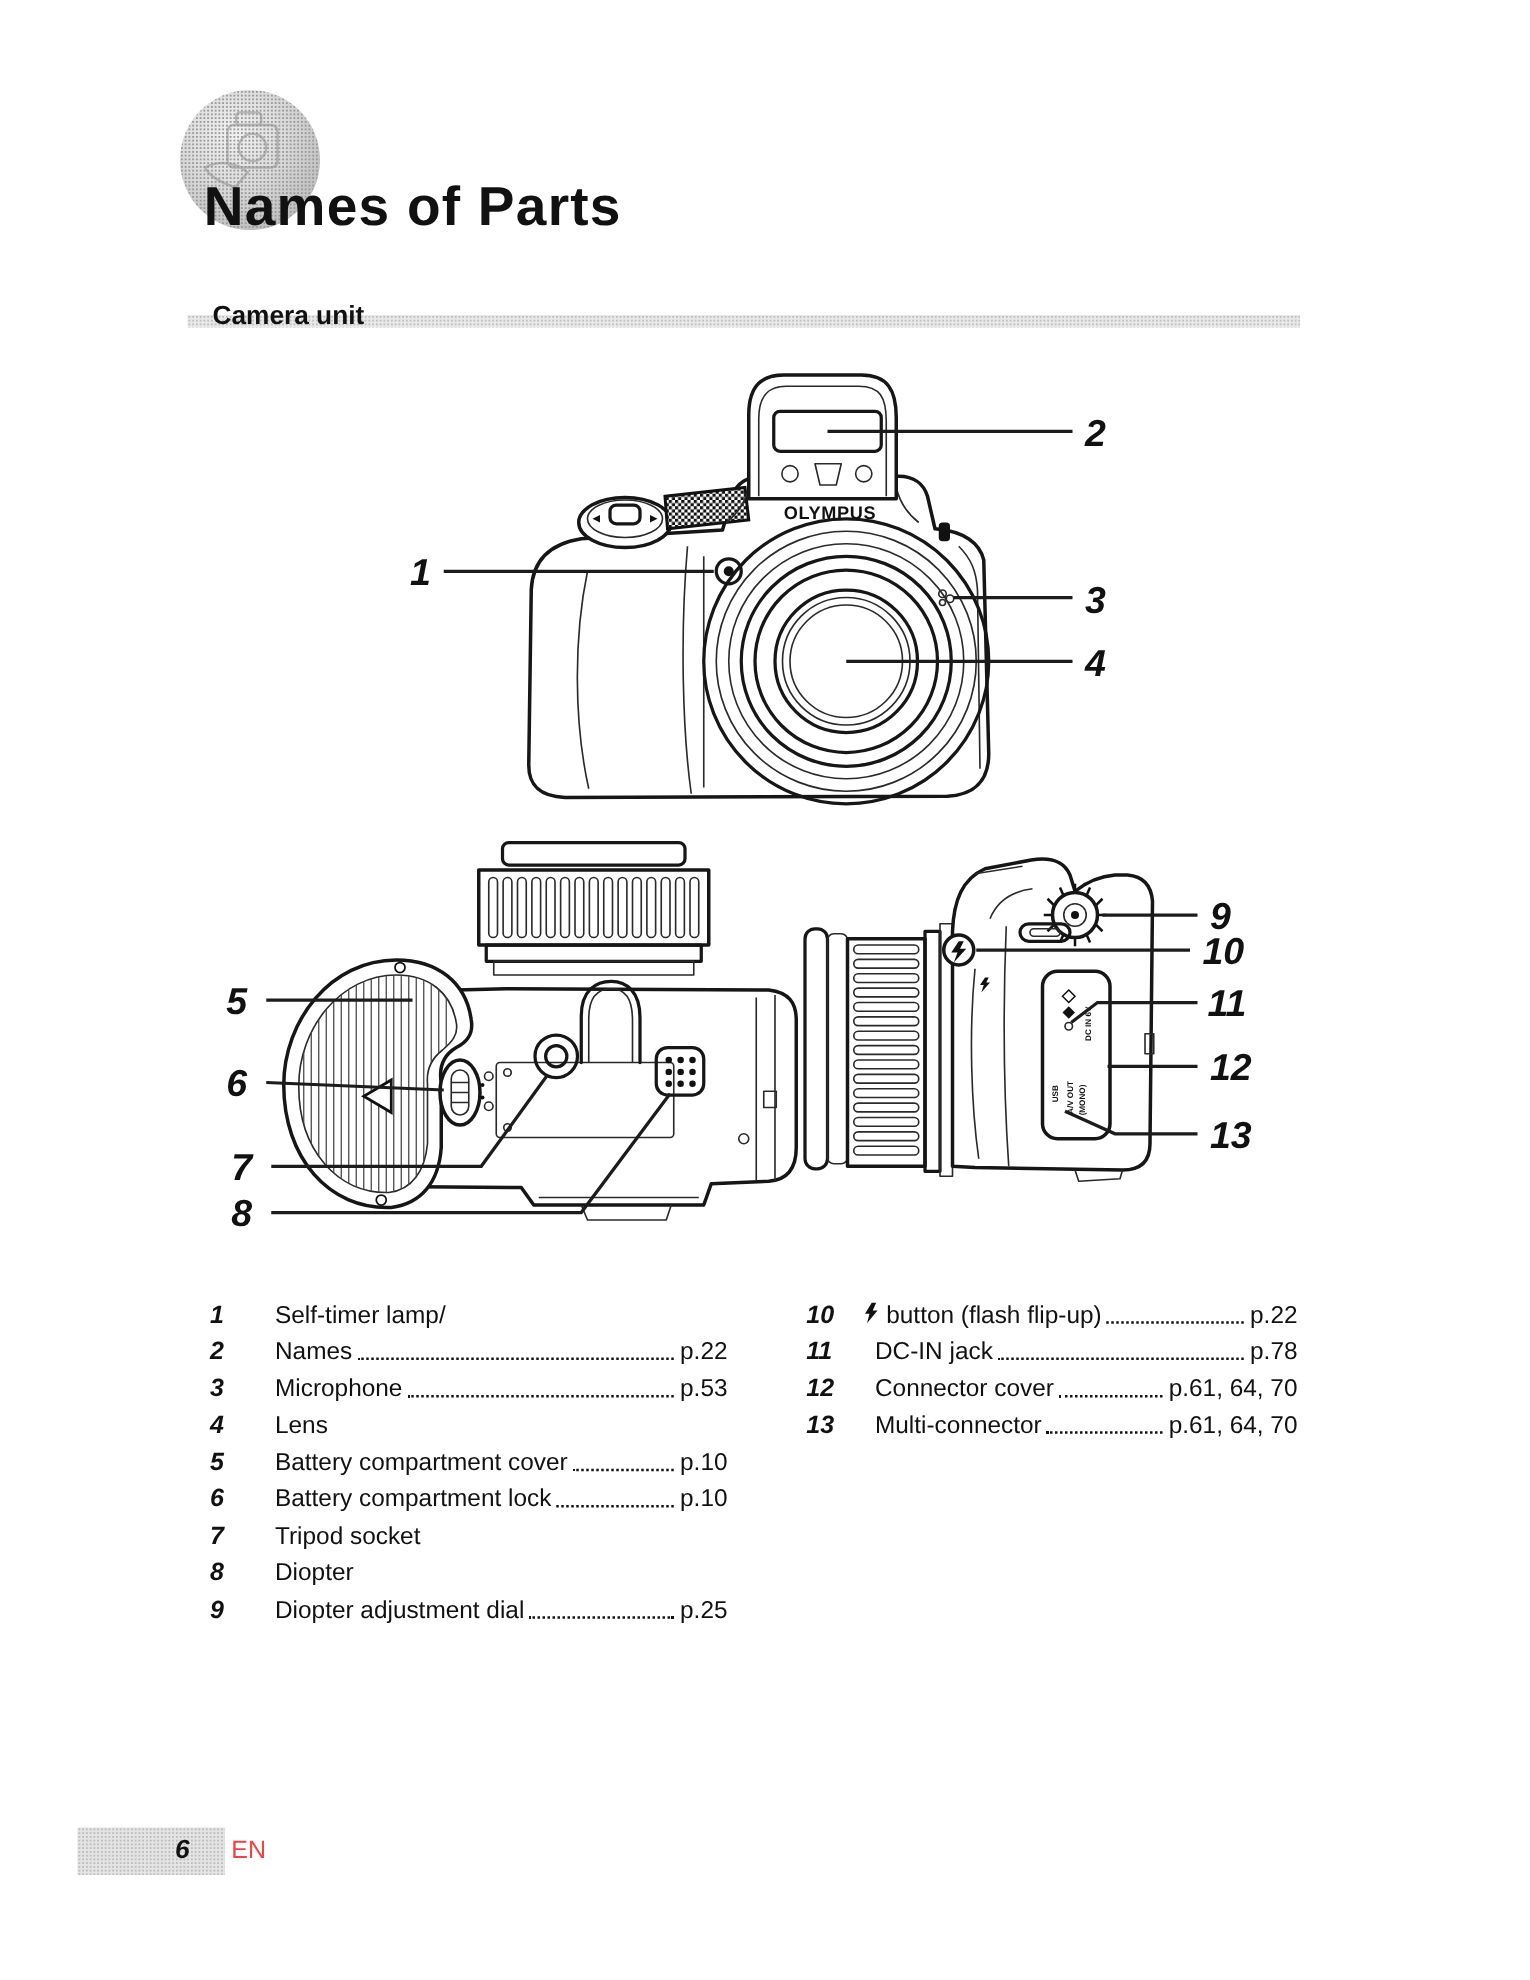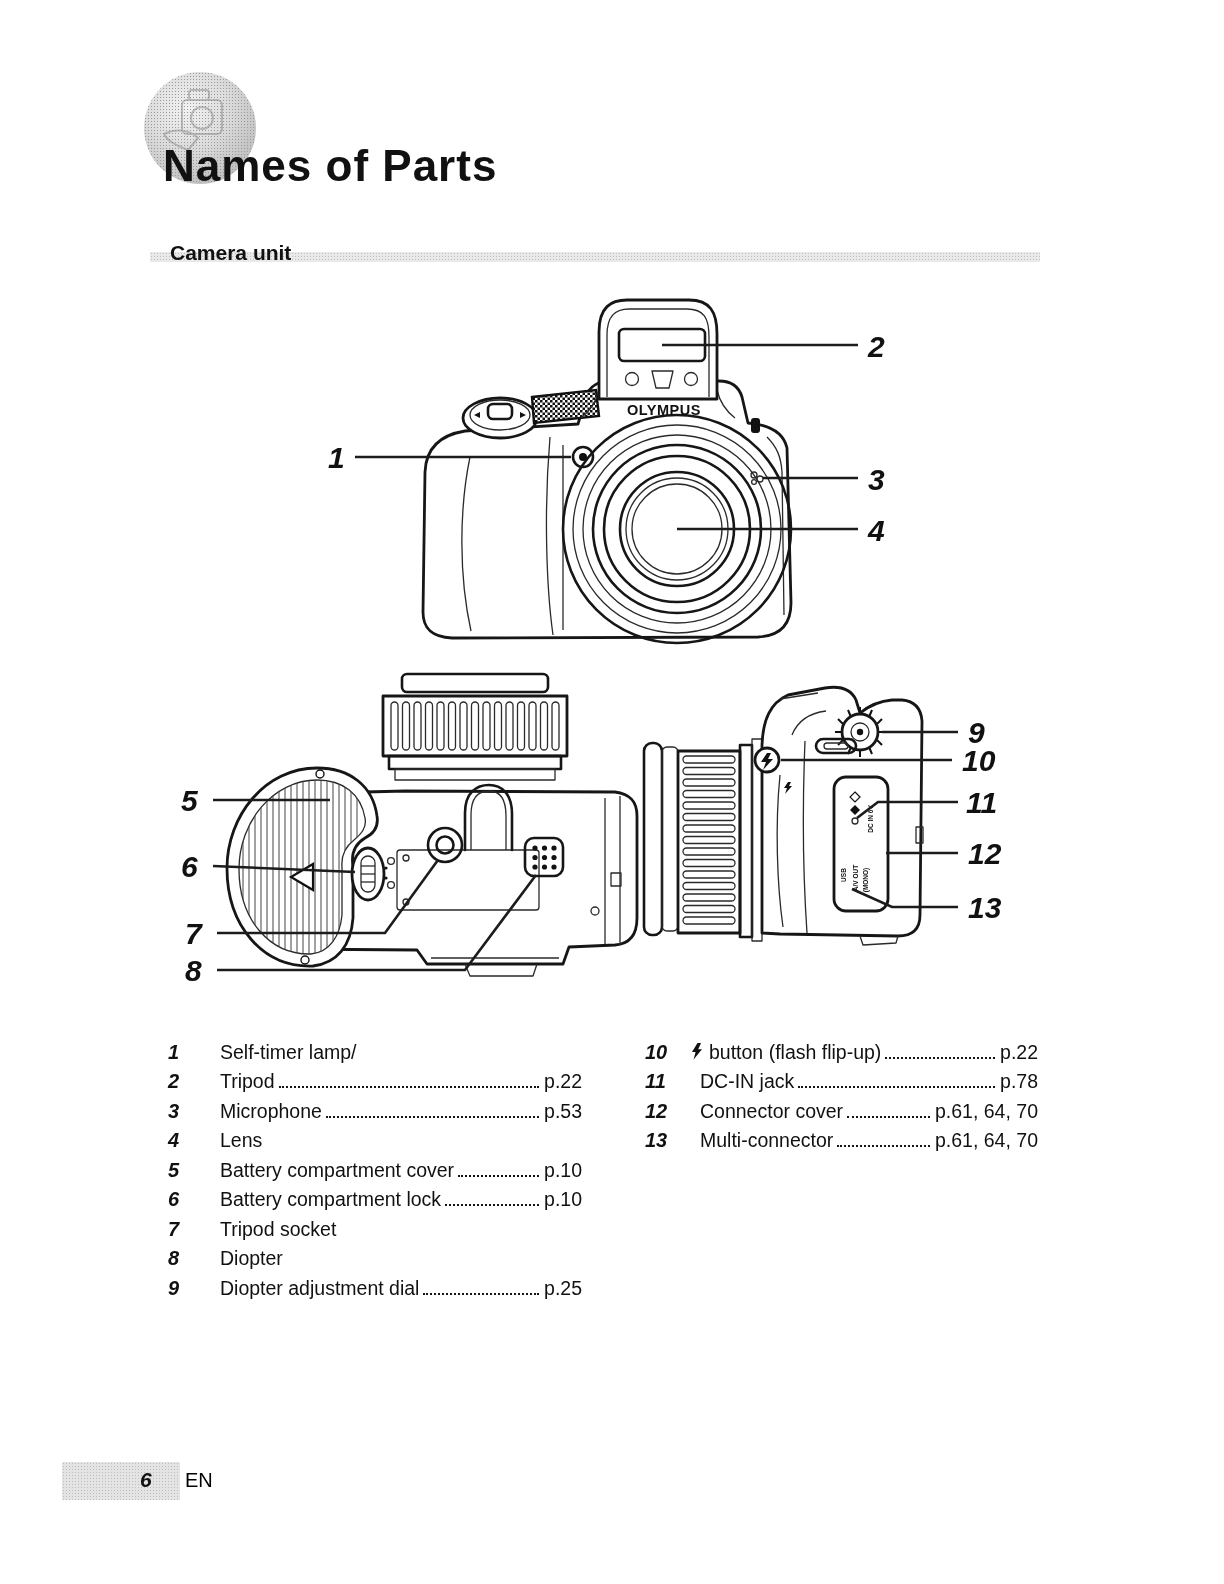--- a/index.html
+++ b/index.html
@@ -43,21 +43,21 @@
   .pl-dots{flex:1 1 auto;border-bottom:2px dotted #141414;margin:0 5px 5px 4px;min-width:8px;}
   .pl-page{white-space:nowrap;margin-top:27px;}
   .bolt-ic{display:inline-block;margin:0 6px 0 0;position:relative;top:1px;}
 
   
   .footer-bar{position:absolute;left:62px;top:1462px;width:118px;height:38px;
      background-color:#e4e4e4;
      background-image:radial-gradient(#bdbdbd 0.8px, rgba(0,0,0,0) 0.9px);
      background-size:3px 3px;}
   .footer-page{position:absolute;left:140px;top:1468px;font-size:21px;font-weight:bold;font-style:italic;}
-  .footer-lang{position:absolute;left:185px;top:1469px;font-size:20px;color:#000000;}
+  .footer-lang{position:absolute;left:185px;top:1469px;font-size:20px;color:#ef4444;}
 </style>
 </head>
 <body>
 
 <div id="page">
 
   <div class="chapter-icon">
     <svg width="112" height="112" viewBox="0 0 112 112">
       <g stroke="#8f8f8f" fill="none" stroke-width="2" opacity="0.55">
         <rect x="38" y="28" width="40" height="34" rx="5"></rect>
@@ -382,21 +382,21 @@
     </g>
   </svg>
 
   <div class="plist" style="left:168px;top:1034px;width:414px;">
     <div class="pl-row">
       <span class="pl-num">1</span>
       <span class="pl-name">Self-timer lamp/</span>
     </div>
     <div class="pl-row">
       <span class="pl-num">2</span>
-      <span class="pl-name">Tripod</span>
+      <span class="pl-name">Names</span>
       <span class="pl-dots"></span>
       <span class="pl-page">p.22</span>
     </div>
     <div class="pl-row">
       <span class="pl-num">3</span>
       <span class="pl-name">Microphone</span>
       <span class="pl-dots"></span>
       <span class="pl-page">p.53</span>
     </div>
     <div class="pl-row">

